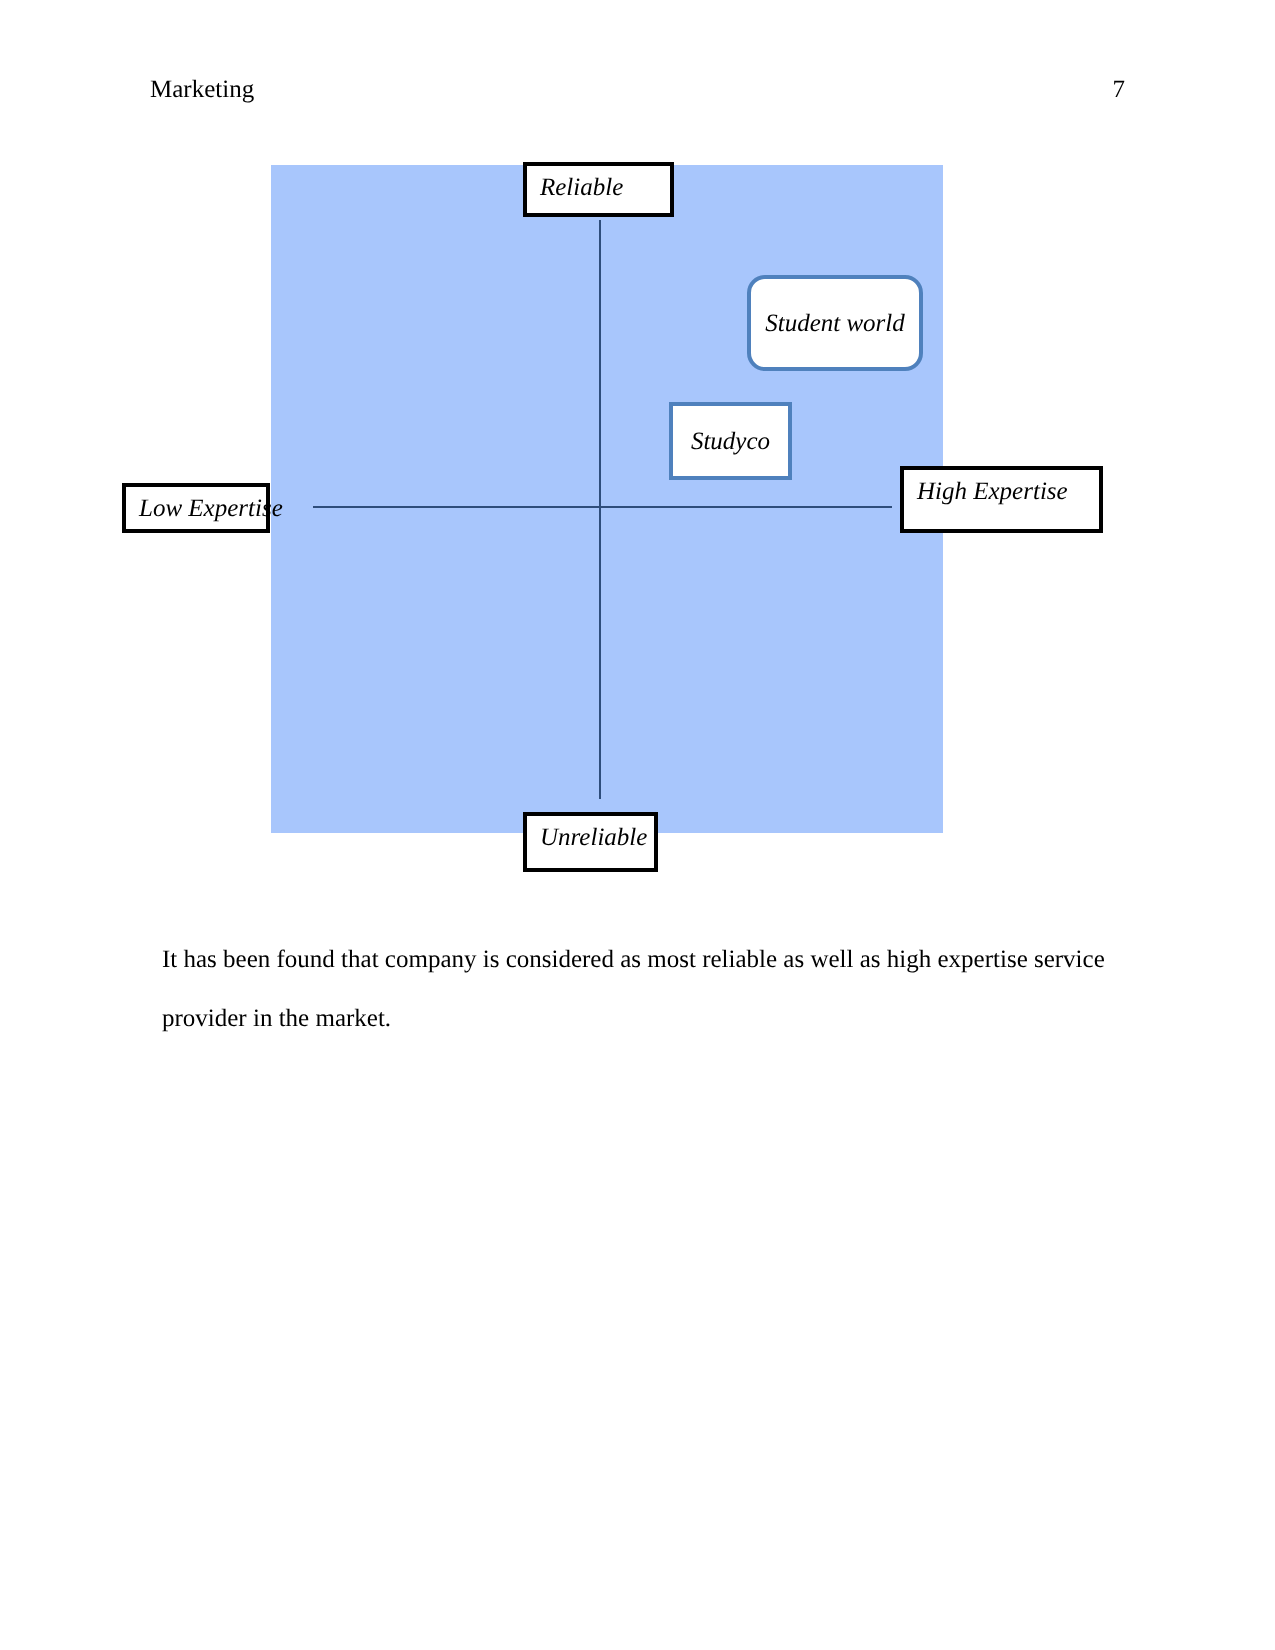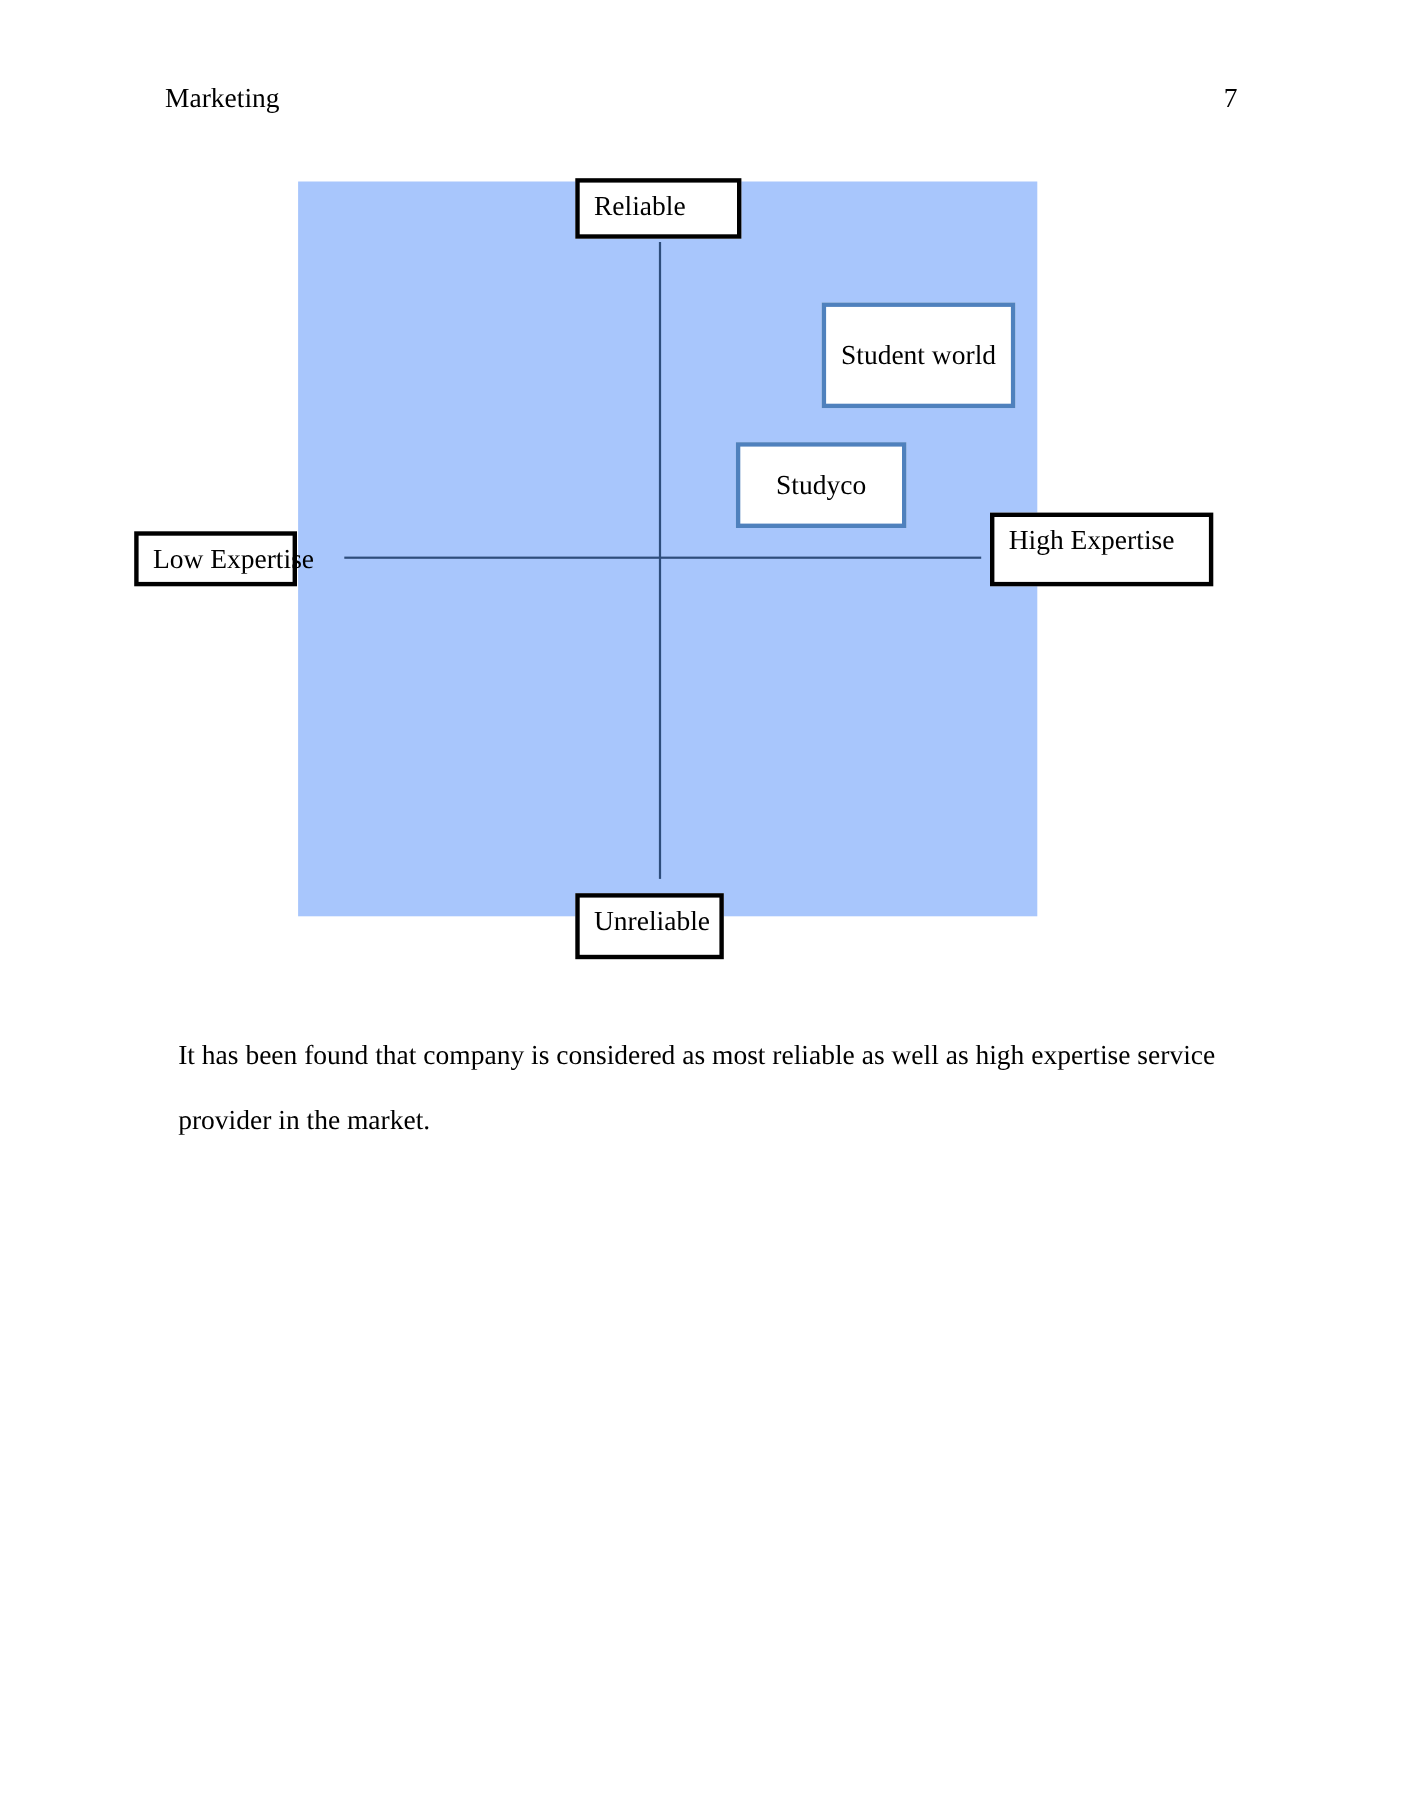--- a/index.html
+++ b/index.html
@@ -67,42 +67,43 @@
 
   .lbl {
     position: absolute;
     background: #ffffff;
     box-sizing: border-box;
     display: flex;
     align-items: center;
     font-size: 25px;
     line-height: 29px;
     white-space: nowrap;
+    font-style: italic;
   }
   .lbl.axis-label {
     border: 4.5px solid #000000;
     padding-left: 13px;
     align-items: flex-start;
     padding-top: 6.5px;
   }
   .lbl.brand {
     border: 4px solid #4F81BD;
     justify-content: center;
     text-align: center;
     white-space: normal;
   }
   .lbl.brand > span { display: block; width: 100%; }
 
   #lbl-reliable    { left: 523px; top: 162px; width: 151px; height: 55px; }
   #lbl-unreliable  { left: 523px; top: 812px; width: 135px; height: 60px; }
   #lbl-low         { left: 122px; top: 483px; width: 148px; height: 50px; }
   #lbl-high        { left: 900px; top: 466px; width: 203px; height: 67px; }
 
-  #lbl-student     { left: 747px; top: 275px; width: 176px; height: 96px; }
-  #lbl-studyco     { left: 669px; top: 402px; width: 155px; height: 78px; }
+  #lbl-student     { left: 747px; top: 275px; width: 176px; height: 96px; border-radius: 18px; }
+  #lbl-studyco     { left: 669px; top: 402px; width: 123px; height: 78px; }
   #lbl-edugate     { left: 716px; top: 568px; width: 145px; height: 104px; }
 
   
   .body-para {
     margin: 12px;
     position: absolute;
     left: 150px;
     top: 919px;
     width: 975px;
     font-size: 25px;

